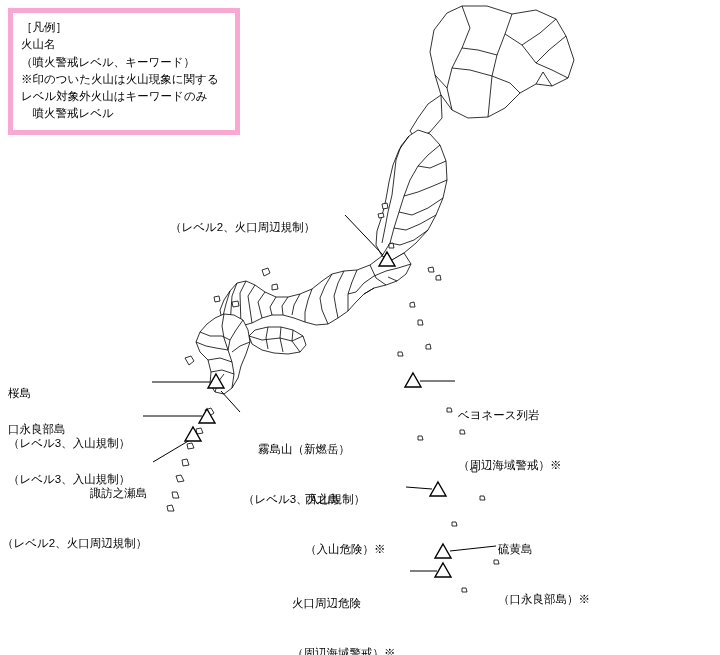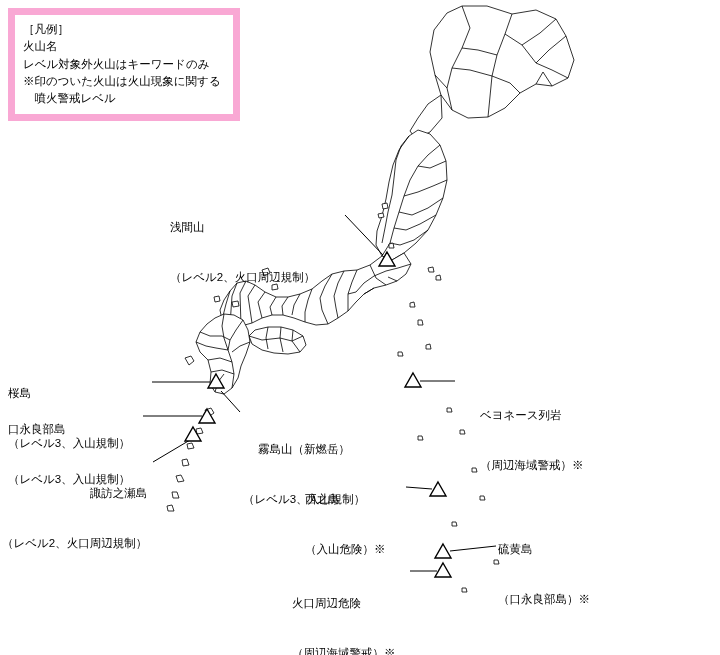--- a/index.html
+++ b/index.html
@@ -15,21 +15,21 @@
     font-family: "Liberation Sans", sans-serif;
     color: #000000;
     overflow: hidden;
   }
   
   #legend {
     position: absolute;
     left: 8px;
     top: 8px;
     width: 232px;
-    border: 7px solid #f9a8d4;
+    border: 5px solid #f9a8d4;
     padding: 6px 8px 7px 8px;
     box-sizing: border-box;
     font-size: 11.5px;
     line-height: 1.5;
   }
   #legend div {
     white-space: pre;
   }
   
   #map {
@@ -52,22 +52,23 @@
   .ta-left  { text-align: left; }
 </style>
 </head>
 <body>
 
 <div id="page">
 
   <div id="legend">
     <div>［凡例］</div>
     <div>火山名</div>
+    <div>（噴火警戒レベル、キーワード）</div>
+    <div>※印のついた火山は火山現象に関する</div>
     <div>レベル対象外火山はキーワードのみ</div>
-    <div>※印のついた火山は火山現象に関する</div>
     <div>　噴火警戒レベル</div>
   </div>
 
   <svg id="map" viewBox="0 0 720 655">
     <g fill="#ffffff" stroke="#000000" stroke-width="0.8" stroke-linejoin="round">
 
       <path d="M447 13 L462 6 L487 6 L512 14 L536 10 L556 19 L566 36 L574 60 L568 78 L552 86 L536 84 L520 93 L505 108 L488 117 L468 118 L452 110 L441 95 L435 75 L430 52 L434 30 Z"></path>
       <path d="M441 95 L428 104 L418 118 L410 131 L416 139 L430 132 L442 118 Z"></path>
 
       <path d="M462 6 L470 28 L462 48 L452 68 L447 88 L452 110" fill="none"></path>
@@ -173,21 +174,20 @@
       <polygon points="207,409 215,423 199,423"></polygon>
       <polygon points="193,427 201,441 185,441"></polygon>
       <polygon points="413,373 421,387 405,387"></polygon>
       <polygon points="438,482 446,496 430,496"></polygon>
       <polygon points="443,544 451,558 435,558"></polygon>
       <polygon points="443,563 451,577 435,577"></polygon>
     </g>
   </svg>
 
   <div class="label ta-left" style="left:170px; top:186px;">
-    <span class="l1">浅間山</span>
     <span class="l2">（レベル2、火口周辺規制）</span>
   </div>
 
   <div class="label ta-left" style="left:8px; top:352px;">
     <span class="l1">桜島</span>
     <span class="l2">（レベル3、入山規制）</span>
   </div>
 
   <div class="label ta-left" style="left:8px; top:388px;">
     <span class="l1">口永良部島</span>
@@ -197,21 +197,21 @@
   <div class="label ta-left" style="left:2px; top:452px;text-align:right;">
     <span class="l1">諏訪之瀬島</span>
     <span class="l2">（レベル2、火口周辺規制）</span>
   </div>
 
   <div class="label ta-left" style="left:243px; top:408px;text-align:center;">
     <span class="l1">霧島山（新燃岳）</span>
     <span class="l2">（レベル3、入山規制）</span>
   </div>
 
-  <div class="label ta-left" style="left:480px; top:374px;">
+  <div class="label ta-left" style="left:458px; top:374px;">
     <span class="l1">ベヨネース列岩</span>
     <span class="l2">（周辺海域警戒）※</span>
   </div>
 
   <div class="label ta-left" style="left:305px; top:458px;">
     <span class="l1">西之島</span>
     <span class="l2">（入山危険）※</span>
   </div>
 
   <div class="label ta-left" style="left:498px; top:508px;">

